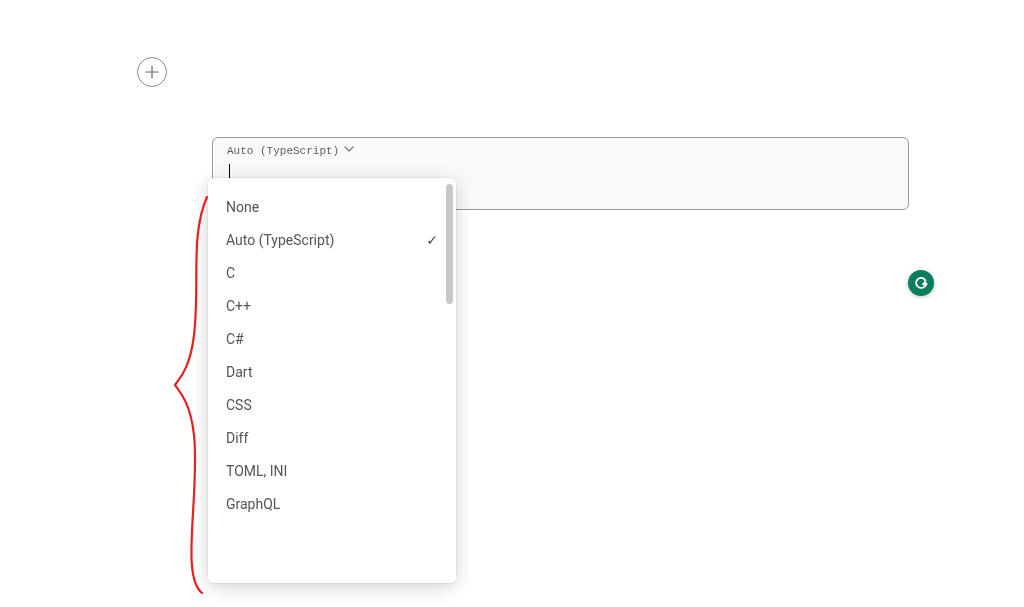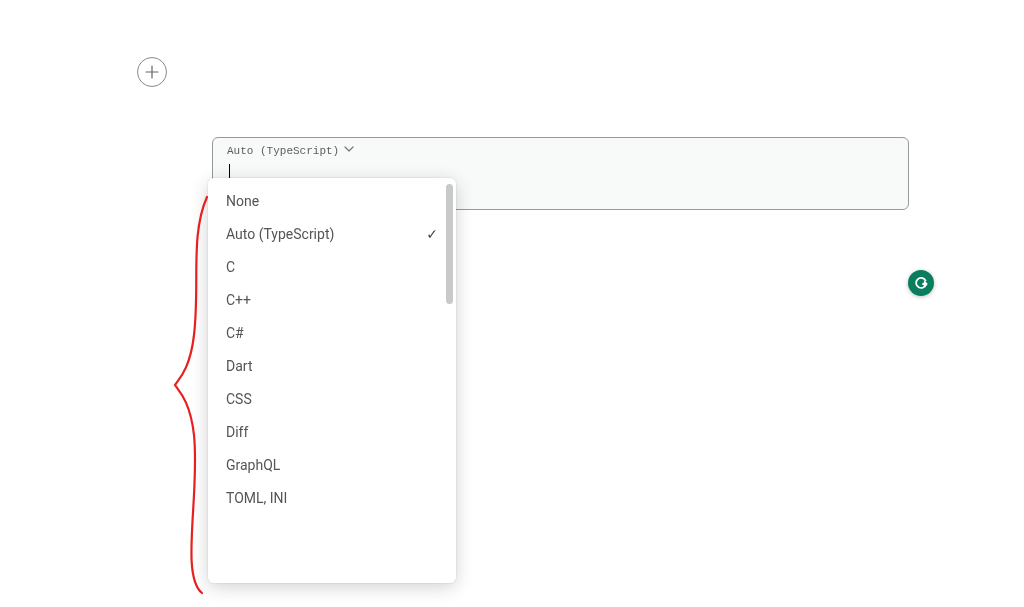--- a/index.html
+++ b/index.html
@@ -70,21 +70,21 @@
       top: 178px;
       width: 248px;
       height: 405px;
       background: #fff;
       border-radius: 6px;
       box-shadow: 0 4px 18px rgba(0,0,0,0.18), 0 0 0 1px rgba(0,0,0,0.04);
       overflow: hidden;
       z-index: 5;
     }
     .dropdown-list {
-      padding: 6px 0;
+      padding: 12px 0;
     }
     .dropdown-item {
       display: flex;
       align-items: center;
       justify-content: space-between;
       padding: 0 18px;
       height: 33px;
       font-size: 14px;
       color: #555;
       cursor: pointer;
@@ -182,25 +182,25 @@
     </div>
     <div class="dropdown-item">
       <span>CSS</span>
       <span class="check"></span>
     </div>
     <div class="dropdown-item">
       <span>Diff</span>
       <span class="check"></span>
     </div>
     <div class="dropdown-item">
+      <span>TOML, INI</span>
+      <span class="check"></span>
+    </div>
+    <div class="dropdown-item">
       <span>GraphQL</span>
-      <span class="check"></span>
-    </div>
-    <div class="dropdown-item">
-      <span>TOML, INI</span>
       <span class="check"></span>
     </div>
   </div>
   <div class="dropdown-scrollbar"></div>
 </div>
 
 <svg class="annotation-brace" viewBox="0 0 40 400">
   <path d="M35 2
            C 18 40, 28 90, 22 140
            C 18 175, 6 185, 3 190

